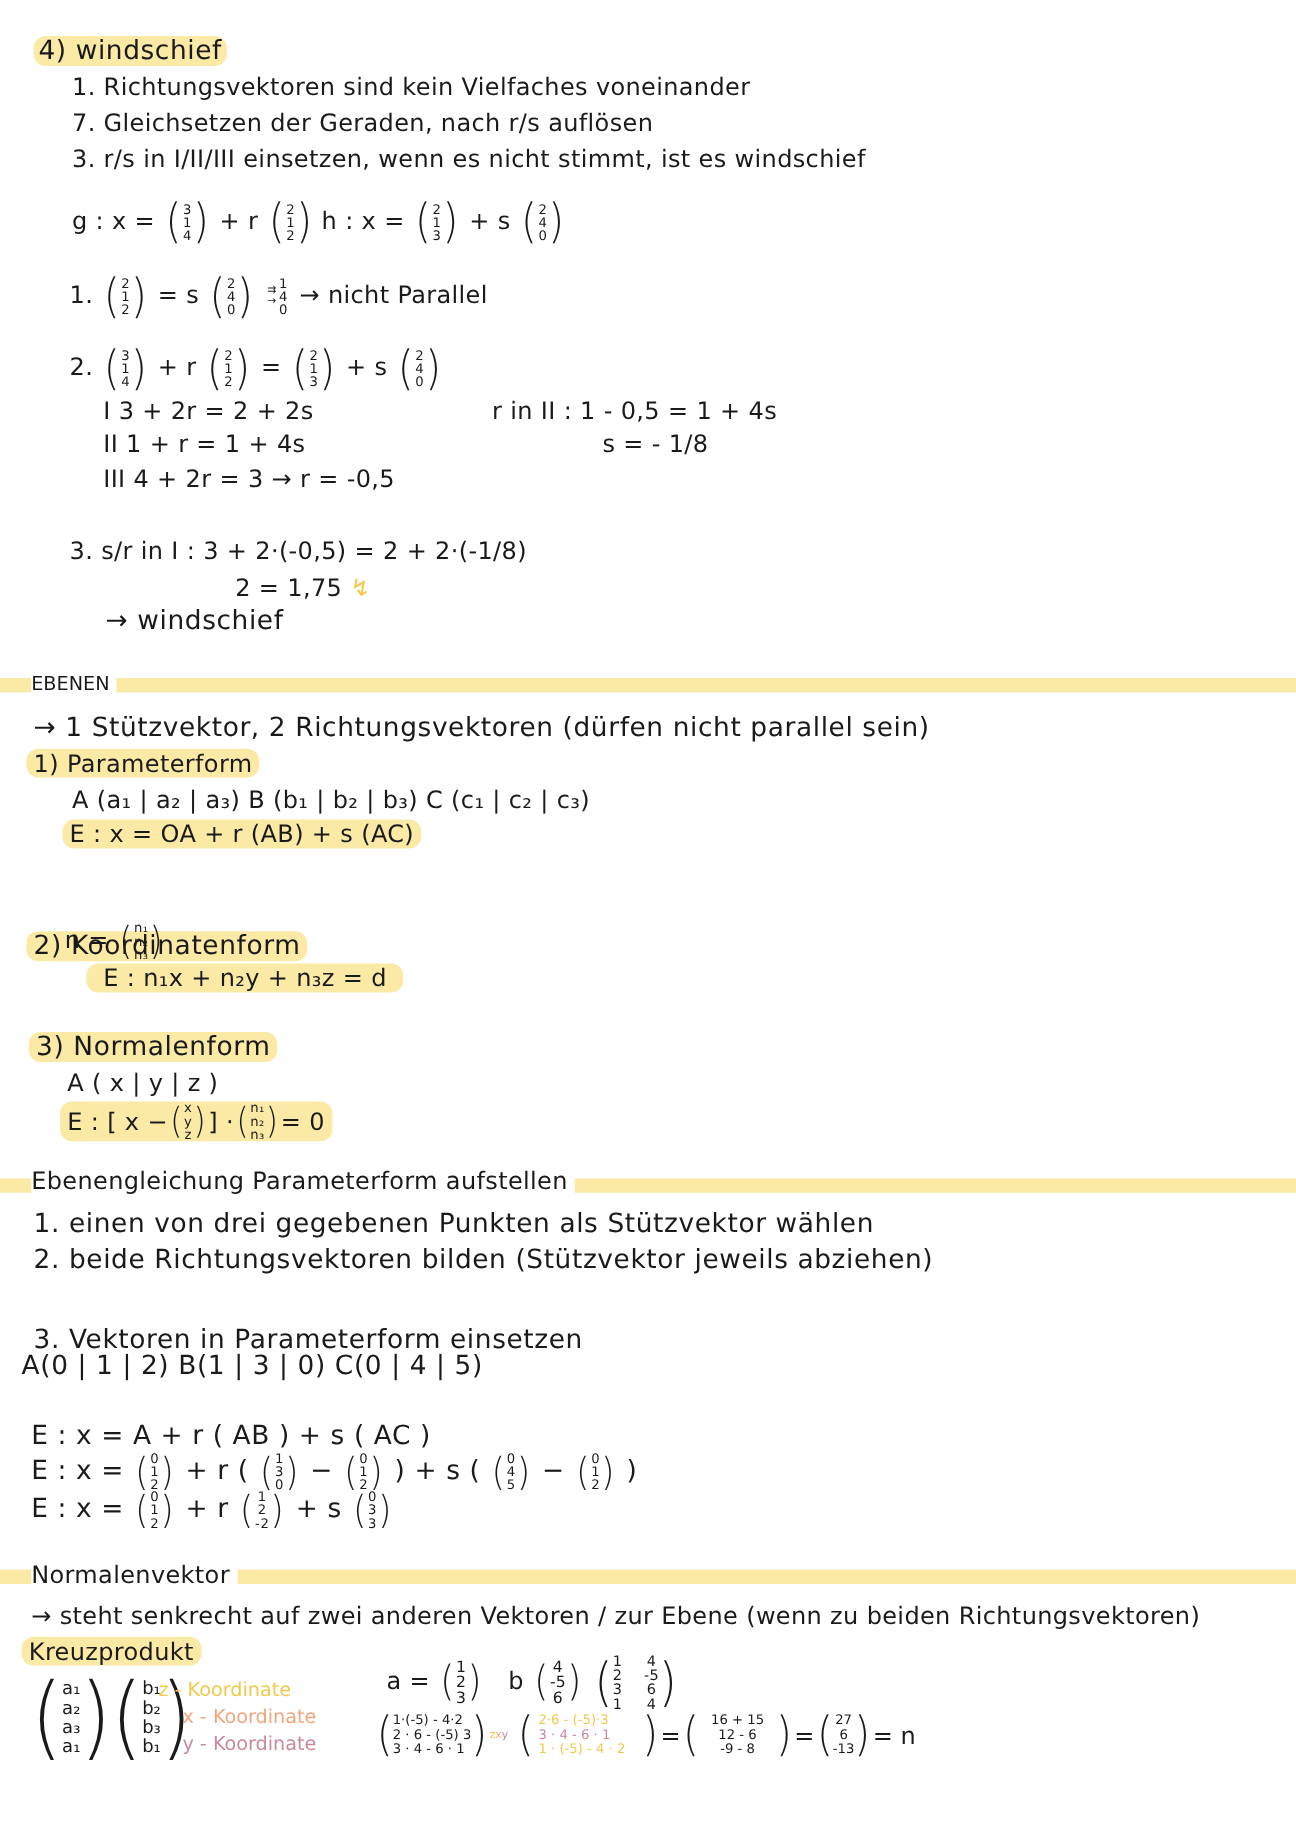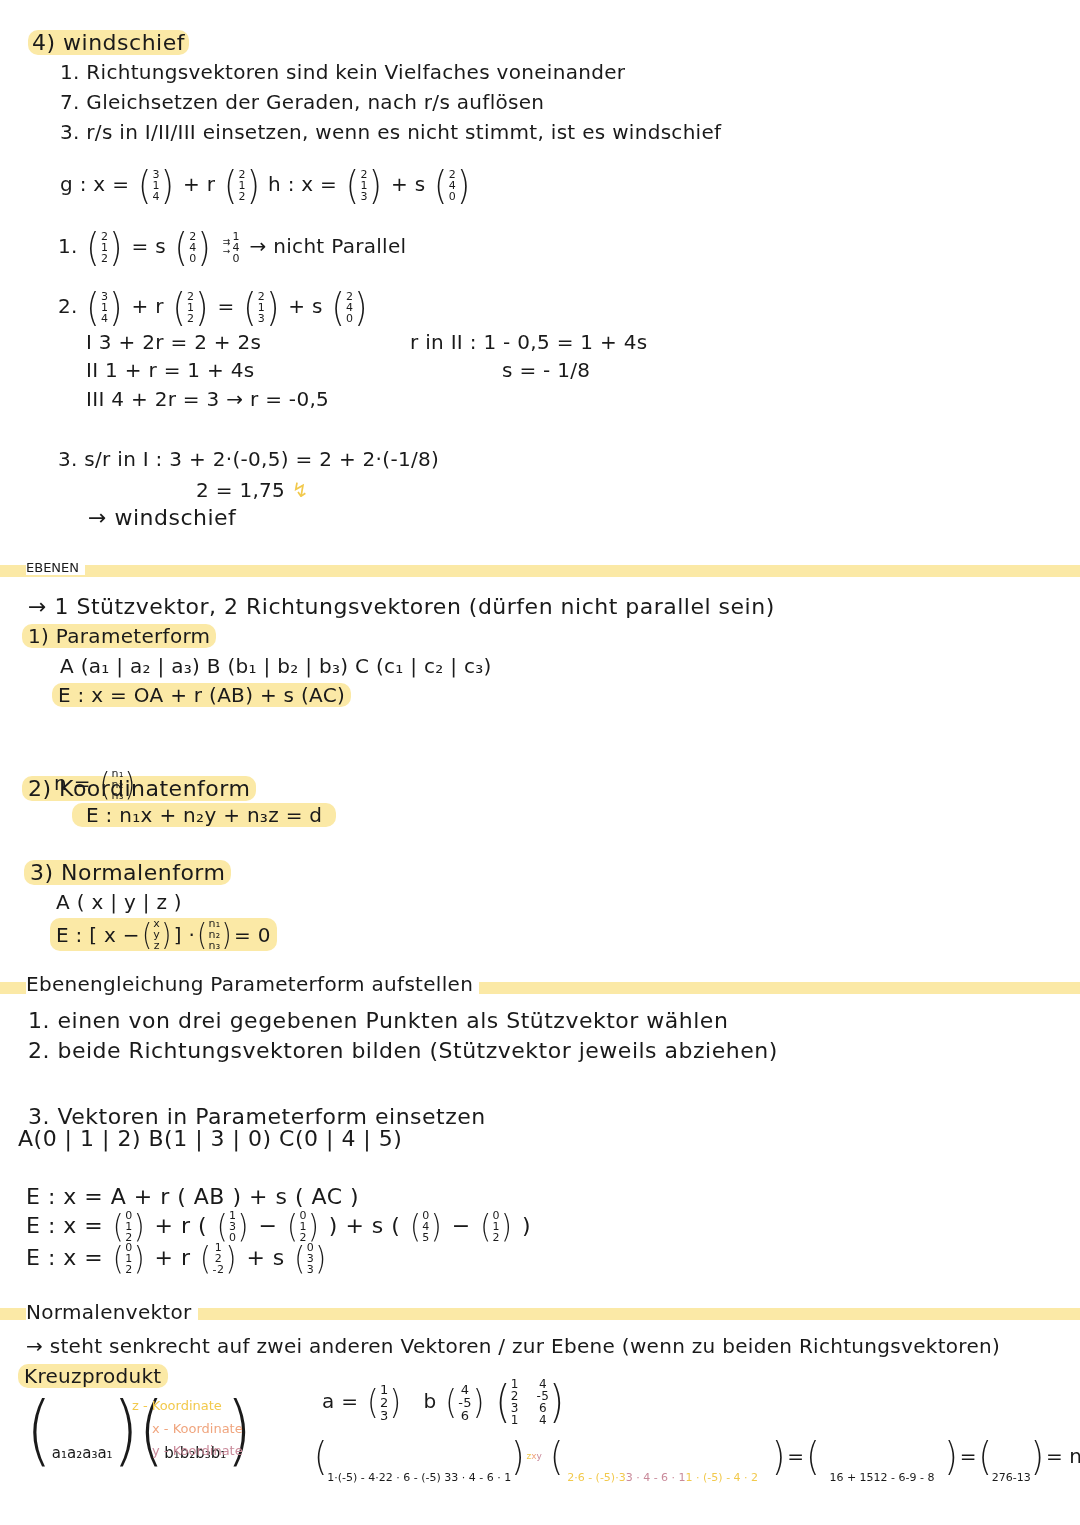--- a/index.html
+++ b/index.html
@@ -1,32 +1,32 @@
 <!DOCTYPE html>
 <html><head>
 <meta charset="utf-8">
 <style>
   html, body { margin:0; padding:0; background:#ffffff; }
   body { width:1080px; height:1525px; position:relative; overflow:hidden;
          font-family:"DejaVu Sans", sans-serif; color:#1a1a1a; }
   .abs { position:absolute; white-space:nowrap; }
   .t { font-size:22px; letter-spacing:0.5px;text-align:right; }
   .ts { font-size:20px; letter-spacing:0.3px; }
-  .txs { font-size:13px; }
+  .txs { font-size:16px; }
   .hl { background:#fbe9a6; border-radius:10px; padding:0 6px; }
   .band { position:absolute; left:0; width:1080px; height:12px; background:#fbe9a6; }
   
   .vec { display:inline-flex; align-items:center; vertical-align:middle; margin:0 2px; }
   .vec .p { font-size:34px; line-height:1; font-weight:300; transform:scaleY(1.15); }
   .vec .col { display:inline-flex; flex-direction:column; align-items:center;
               font-size:11px; line-height:11px; margin:0 1px; }
   .vec .col.big { font-size:13px; line-height:13px; }
   .vec .col2 { display:inline-grid; grid-template-columns:auto auto; column-gap:18px;
                font-size:12px; line-height:12px; text-align:center; }
-  .vec .col3 { display:inline-flex; flex-direction:row; font-size:13px; line-height:15px;margin-top:44px; }
+  .vec .col3 { display:inline-flex; flex-direction:column; font-size:13px; line-height:15px; }
   .z { color:#f2c94c; } .x { color:#f0a57e; } .y { color:#c98a9a; }
   .lt { color:#f2c94c; font-size:20px; }
 </style>
 </head>
 <body>
 
 <div class="abs t" style="left:28px;top:30px;">
   <span class="hl" style="padding:0 4px;">4) windschief</span>
 </div>
 <div class="abs ts" style="left:60px;top:60px;">1. Richtungsvektoren sind kein Vielfaches voneinander</div>

